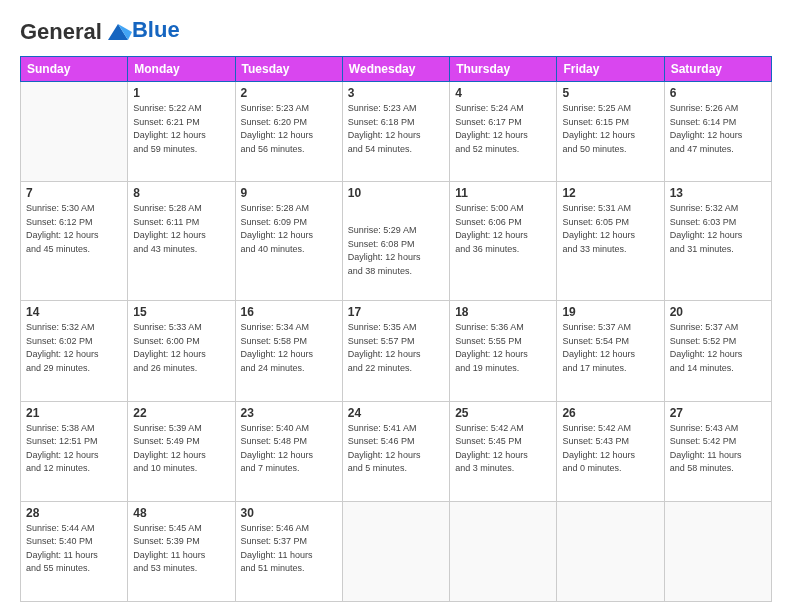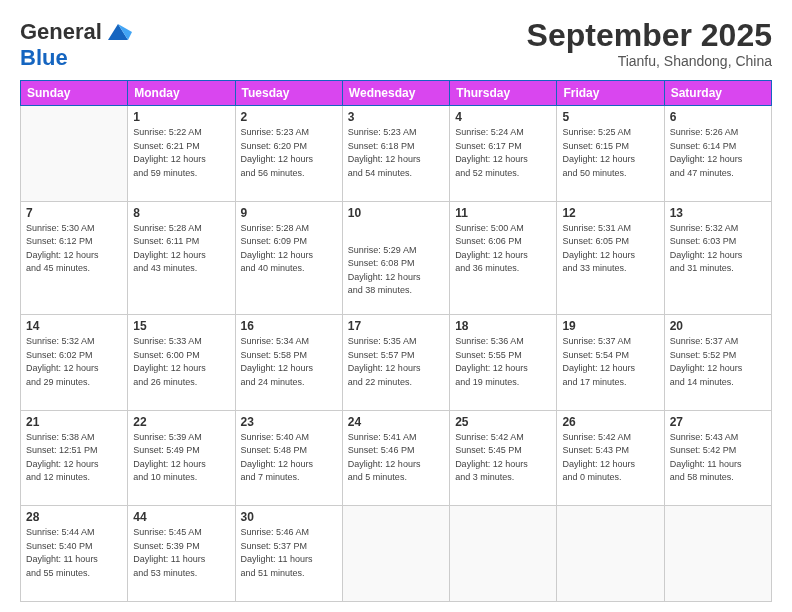--- a/index.html
+++ b/index.html
@@ -90,36 +90,32 @@
     .empty-cell {
       background: #f9f9f9;
     }
   </style>
 </head>
 <body>
 
 <div class="page">
   <div class="header">
     <div class="logo">
-      <div style="display:flex;flex-direction:column;line-height:1.15;justify-content:space-between;">
+      <div style="display:flex;flex-direction:row;line-height:1.15;justify-content:space-between;">
         <div style="display:flex;align-items:center;">
           <span class="logo-text">
             <span>General</span>
           </span>
           <svg class="logo-icon" viewBox="0 0 28 28" xmlns="http://www.w3.org/2000/svg">
             <polygon points="4,22 14,6 24,22" fill="#1565c0"></polygon>
             <polygon points="14,6 24,22 28,14" fill="#42a5f5"></polygon>
           </svg>
         </div>
         <span class="logo-text" style="color:#1565c0;font-size:22px;font-weight:bold;">Blue</span>
       </div>
-    </div>
-    <div class="title-block">
-      <div class="month-title">September 2025</div>
-      <div class="subtitle">Tianfu, Shandong, China</div>
     </div>
   </div>
 
   <table class="calendar">
     <thead>
       <tr>
         <th>Sunday</th>
         <th>Monday</th>
         <th>Tuesday</th>
         <th>Wednesday</th>
@@ -329,21 +325,21 @@
         </tr>
         <tr>
           <td>
             <span class="day-num">28</span>
             <div class="day-info" style="white-space: pre-line;">Sunrise: 5:44 AM
 Sunset: 5:40 PM
 Daylight: 11 hours
 and 55 minutes.</div>
           </td>
           <td>
-            <span class="day-num">44</span>
+            <span class="day-num">48</span>
             <div class="day-info" style="white-space: pre-line;">Sunrise: 5:45 AM
 Sunset: 5:39 PM
 Daylight: 11 hours
 and 53 minutes.</div>
           </td>
           <td>
             <span class="day-num">30</span>
             <div class="day-info" style="white-space: pre-line;">Sunrise: 5:46 AM
 Sunset: 5:37 PM
 Daylight: 11 hours

